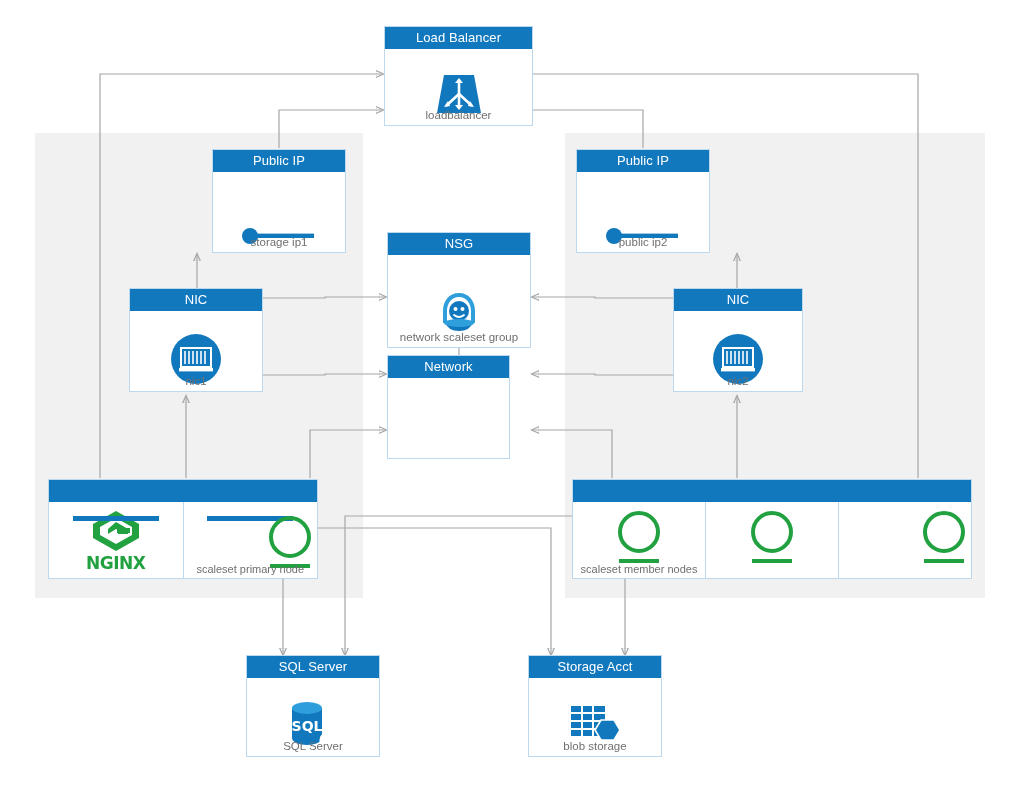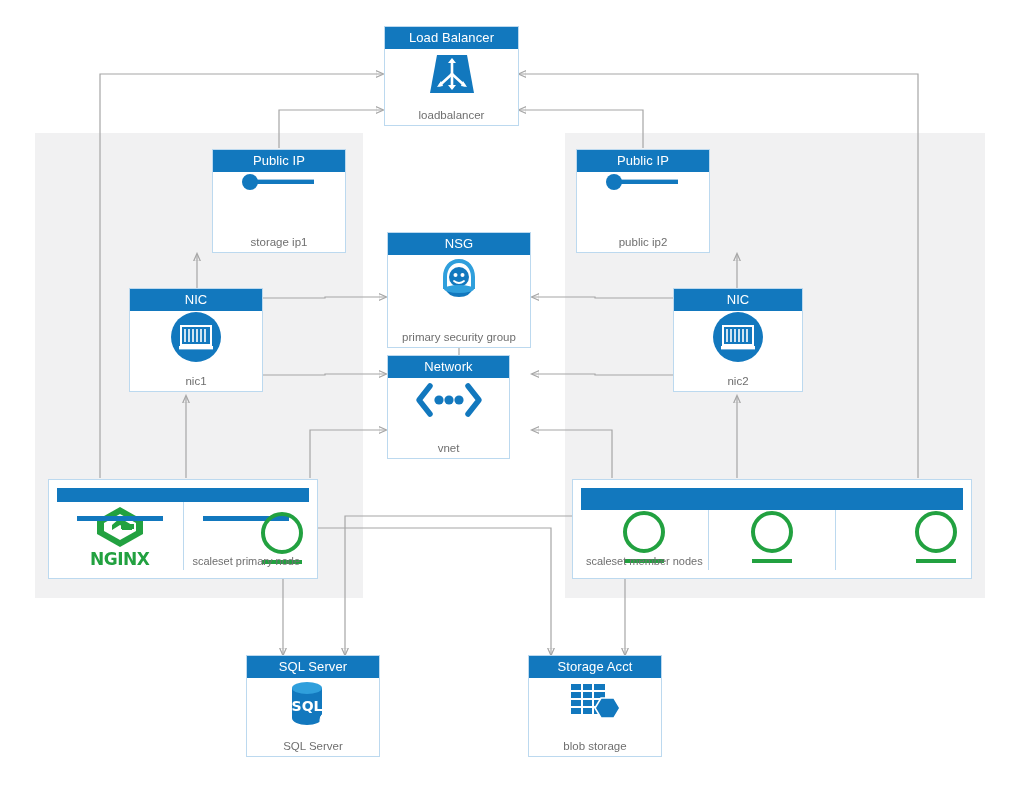--- a/index.html
+++ b/index.html
@@ -46,38 +46,38 @@
     white-space: nowrap;
     overflow: hidden;
     letter-spacing: .1px;
   }
   .node-body {
     flex: 1;
     position: relative;
     display: flex;
     flex-direction: column;
     align-items: center;
-    justify-content: flex-start;
+    justify-content: flex-end;
   }
   .node-caption {
     position: absolute;
     bottom: 4px; left: 0; right: 0;
     text-align: center;
     font-size: 11.5px;
     color: #6f6f6f;
     white-space: nowrap;
   }
   .icon-wrap {
     display: flex; align-items: center; justify-content: center;
     width: 100%;
     margin-bottom: 6px;
   }
 
   
-  .multi { padding: 8px; }
+  .multi { padding: 0; }
   .multi .cells { flex: 1; display: flex; }
   .cell {
     flex: 1;
     position: relative;
     border-right: 1px solid #bcd9ef;
     display: flex; align-items: center; justify-content: center;
   }
   .cell:last-child { border-right: none; justify-content: flex-end; }
   .cell .node-caption { bottom: 3px; font-size: 11px; }
 
@@ -164,21 +164,21 @@
 
     <path d="M283,578 L283,655" marker-end="url(#ah)"></path>
 
     <path d="M572,516 L345,516 L345,655" marker-end="url(#ah)"></path>
 
     <path d="M318,528 L551,528 L551,655" marker-end="url(#ah)"></path>
 
     <path d="M625,578 L625,655" marker-end="url(#ah)"></path>
   </svg>
 
-  <div class="node" style="left:384px; top:26px; width:135px; height:100px;">
+  <div class="node" style="left:384px; top:26px; width:149px; height:100px;">
     <div class="node-header">Load Balancer</div>
     <div class="node-body">
       <div class="icon-wrap">
         <svg width="54" height="50" viewBox="0 0 54 50">
           <path d="M12,6 L42,6 L49,44 L5,44 Z" fill="#1278be"></path>
           <g stroke="#ffffff" stroke-width="2.6" stroke-linecap="round" fill="none">
             <path d="M27,12 L27,38"></path>
             <path d="M27,25 L15,36"></path>
             <path d="M27,25 L39,36"></path>
           </g>
@@ -228,40 +228,26 @@
           <path d="M28,4 C18,4 12,12 12,22 L12,34 L16,34 L16,22 C16,14 21,8 28,8
                    C35,8 40,14 40,22 L40,34 L44,34 L44,22 C44,12 38,4 28,4 Z" fill="#2f9fdc"></path>
           <circle cx="28" cy="22" r="10" fill="#1278be"></circle>
           <circle cx="24.5" cy="20" r="2" fill="#ffffff"></circle>
           <circle cx="31.5" cy="20" r="2" fill="#ffffff"></circle>
           <path d="M23,26 q5,4 10,0" stroke="#ffffff" stroke-width="1.8" fill="none" stroke-linecap="round"></path>
           <path d="M14,33 q14,-4 28,0 q-3,9 -14,9 q-11,0 -14,-9 Z" fill="#1278be"></path>
           <ellipse cx="28" cy="34" rx="15" ry="4" fill="#2f9fdc"></ellipse>
         </svg>
       </div>
-      <div class="node-caption">primary security group</div>
+      <div class="node-caption">network scaleset group</div>
     </div>
   </div>
 
   <div class="node" style="left:387px; top:355px; width:123px; height:104px;">
     <div class="node-header">Network</div>
-    <div class="node-body">
-      <div class="icon-wrap">
-        <svg width="74" height="44" viewBox="0 0 74 44">
-          <g stroke="#1278be" stroke-width="5.5" fill="none" stroke-linecap="round" stroke-linejoin="round">
-            <path d="M18,8 L7,22 L18,36"></path>
-            <path d="M56,8 L67,22 L56,36"></path>
-          </g>
-          <circle cx="27" cy="22" r="4.6" fill="#1278be"></circle>
-          <circle cx="37" cy="22" r="4.6" fill="#1278be"></circle>
-          <circle cx="47" cy="22" r="4.6" fill="#1278be"></circle>
-        </svg>
-      </div>
-      <div class="node-caption">vnet</div>
-    </div>
   </div>
 
   <div class="node" style="left:129px; top:288px; width:134px; height:104px;">
     <div class="node-header">NIC</div>
     <div class="node-body">
       <div class="icon-wrap">
         <svg width="52" height="52" viewBox="0 0 52 52">
           <circle cx="26" cy="26" r="25" fill="#1278be"></circle>
           <rect x="11" y="15" width="30" height="19" fill="none" stroke="#ffffff" stroke-width="2"></rect>
           <g stroke="#ffffff" stroke-width="1.6">

